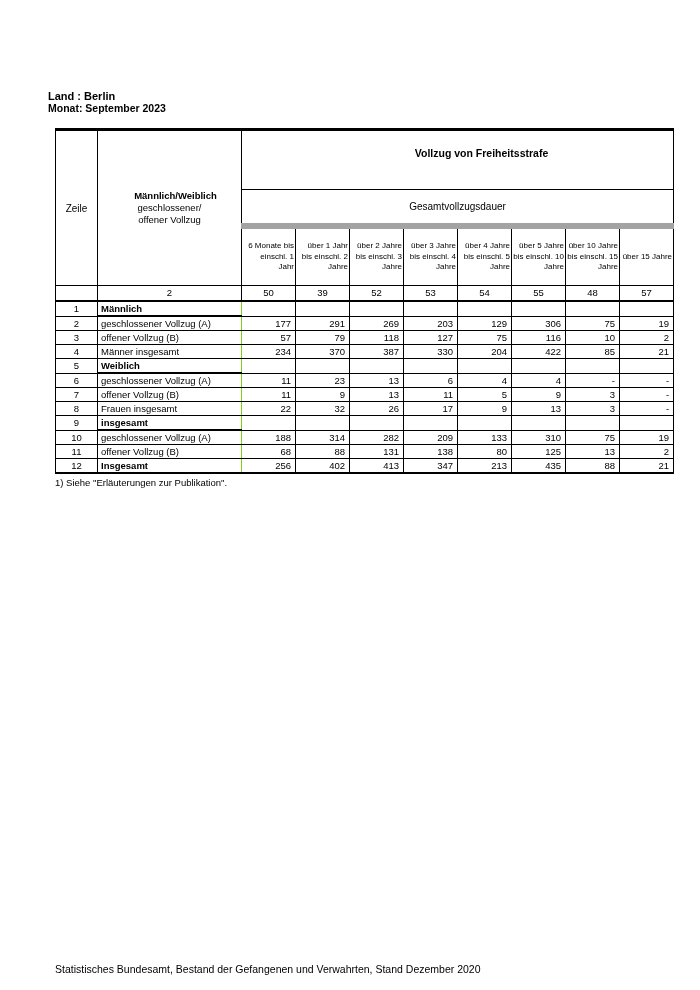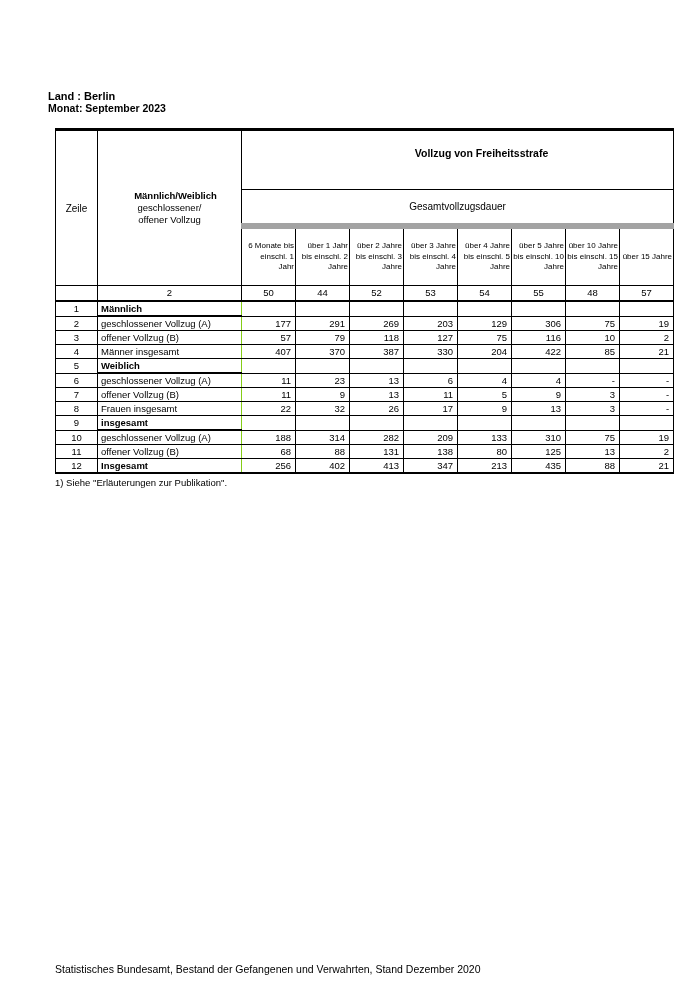--- a/index.html
+++ b/index.html
@@ -115,21 +115,21 @@
           <th class="colhead">über 3 Jahre bis einschl. 4 Jahre</th>
           <th class="colhead">über 4 Jahre bis einschl. 5 Jahre</th>
           <th class="colhead">über 5 Jahre bis einschl. 10 Jahre</th>
           <th class="colhead">über 10 Jahre bis einschl. 15 Jahre</th>
           <th class="colhead">über 15 Jahre</th>
         </tr>
       <tr id="num-row" class="numrow">
         <td class="zeile-cell"></td>
       <td class="colnum grpnum">2</td>
           <td class="colnum">50</td>
-          <td class="colnum">44</td>
+          <td class="colnum">39</td>
           <td class="colnum">52</td>
           <td class="colnum">53</td>
           <td class="colnum">54</td>
           <td class="colnum">55</td>
           <td class="colnum">48</td>
           <td class="colnum">57</td>
         </tr>
     </thead>
     <tbody id="tbody">
         <tr class="bold section">
@@ -164,21 +164,21 @@
           <td class="num">118</td>
           <td class="num">127</td>
           <td class="num">75</td>
           <td class="num">116</td>
           <td class="num">10</td>
           <td class="num">2</td>
         </tr>
         <tr>
           <td class="zeile">4</td>
           <td class="label">Männer insgesamt</td>
-          <td class="num">407</td>
+          <td class="num">234</td>
           <td class="num">370</td>
           <td class="num">387</td>
           <td class="num">330</td>
           <td class="num">204</td>
           <td class="num">422</td>
           <td class="num">85</td>
           <td class="num">21</td>
         </tr>
         <tr class="bold section">
           <td class="zeile">5</td>

